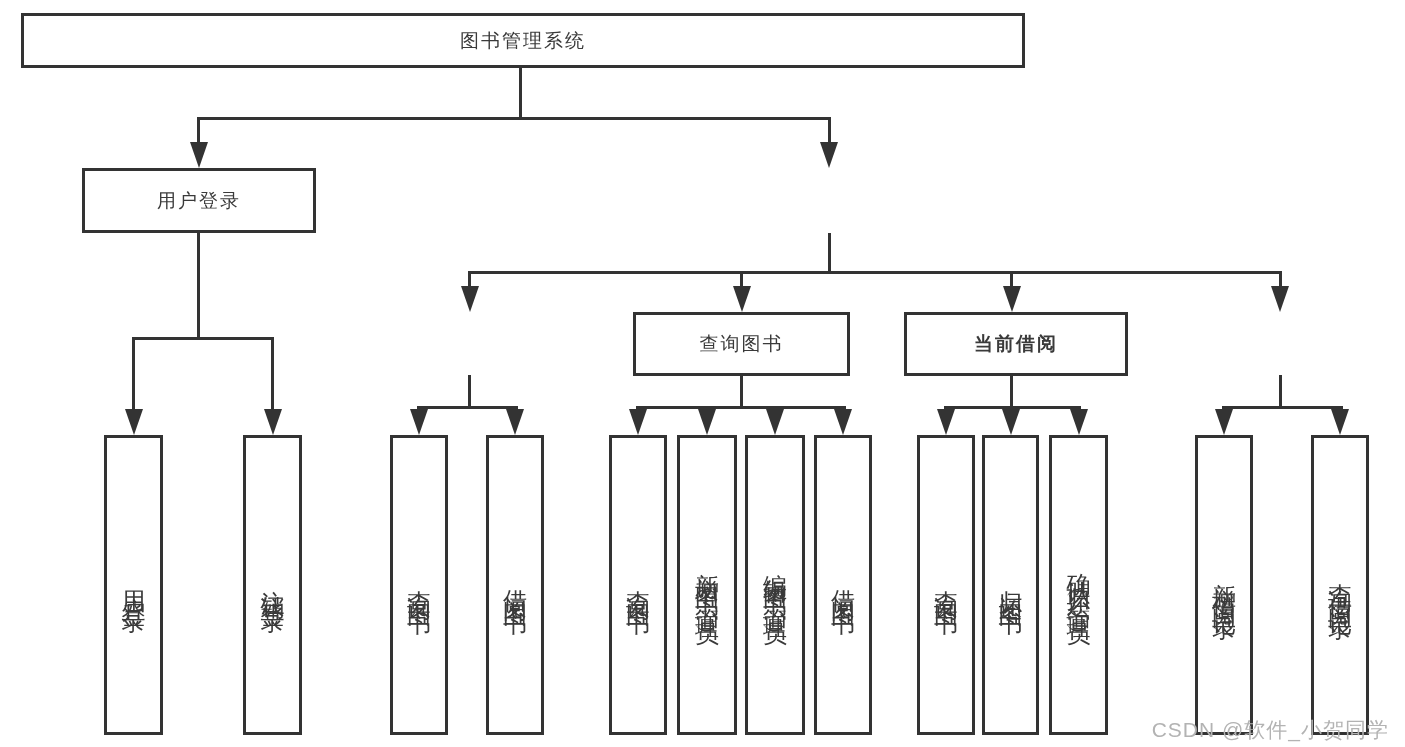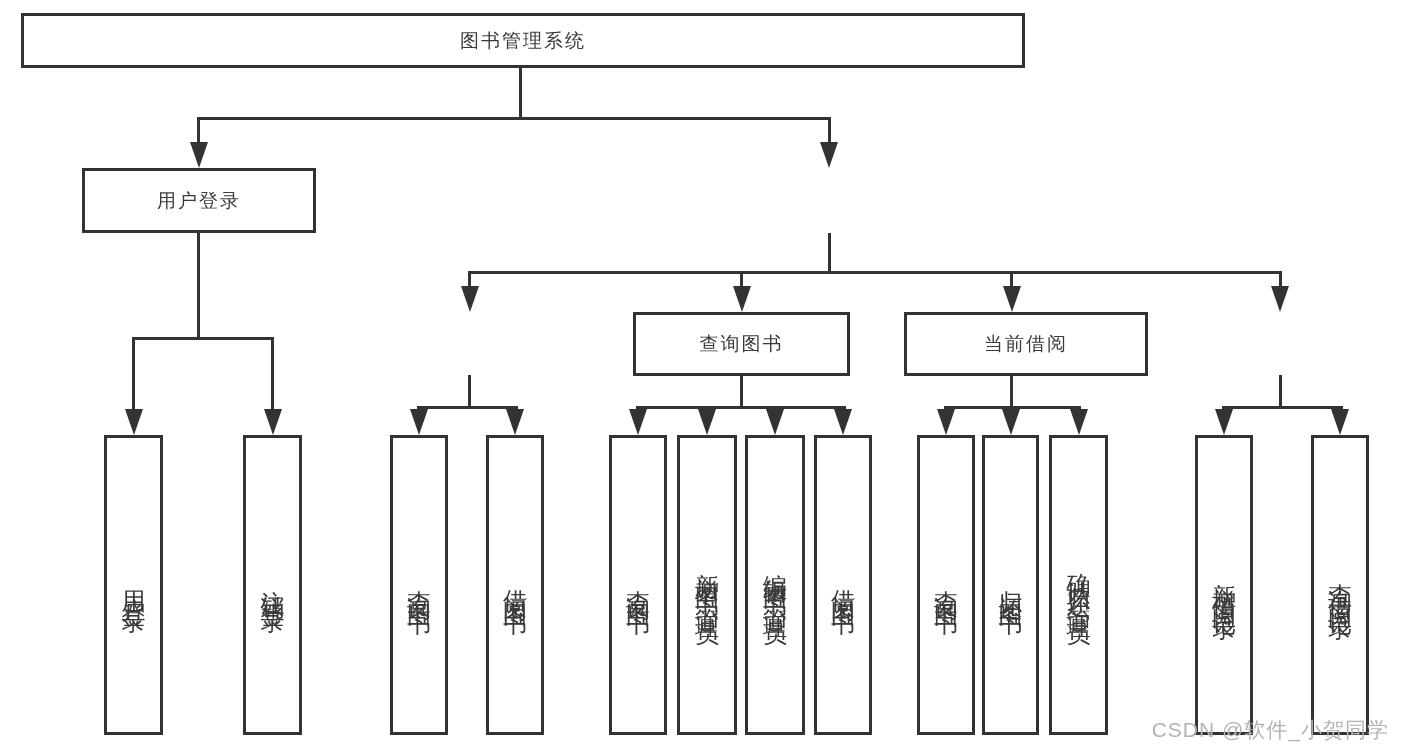--- a/index.html
+++ b/index.html
@@ -90,21 +90,21 @@
   <div class="line" style="left:468px; top:271px; width:3px; height:18px;"></div>
   <div class="line" style="left:740px; top:271px; width:3px; height:18px;"></div>
   <div class="line" style="left:1010px; top:271px; width:3px; height:18px;"></div>
   <div class="line" style="left:1279px; top:271px; width:3px; height:18px;"></div>
   <div class="arrow" style="left:461px; top:286px;"></div>
   <div class="arrow" style="left:733px; top:286px;"></div>
   <div class="arrow" style="left:1003px; top:286px;"></div>
   <div class="arrow" style="left:1271px; top:286px;"></div>
 
   <div class="node" style="left:633px; top:312px; width:217px; height:64px;">查询图书</div>
-  <div class="node" style="left:904px; top:312px; width:244px; height:64px;">当前借阅</div>
+  <div class="node" style="left:904px; top:312px; width:224px; height:64px;font-weight:bold;">当前借阅</div>
 
   <div class="line" style="left:468px; top:375px; width:3px; height:34px;"></div>
   <div class="line" style="left:417px; top:406px; width:101px; height:3px;"></div>
   <div class="arrow" style="left:410px; top:409px;"></div>
   <div class="arrow" style="left:506px; top:409px;"></div>
 
   <div class="line" style="left:740px; top:375px; width:3px; height:34px;"></div>
   <div class="line" style="left:636px; top:406px; width:210px; height:3px;"></div>
   <div class="arrow" style="left:629px; top:409px;"></div>
   <div class="arrow" style="left:698px; top:409px;"></div>

